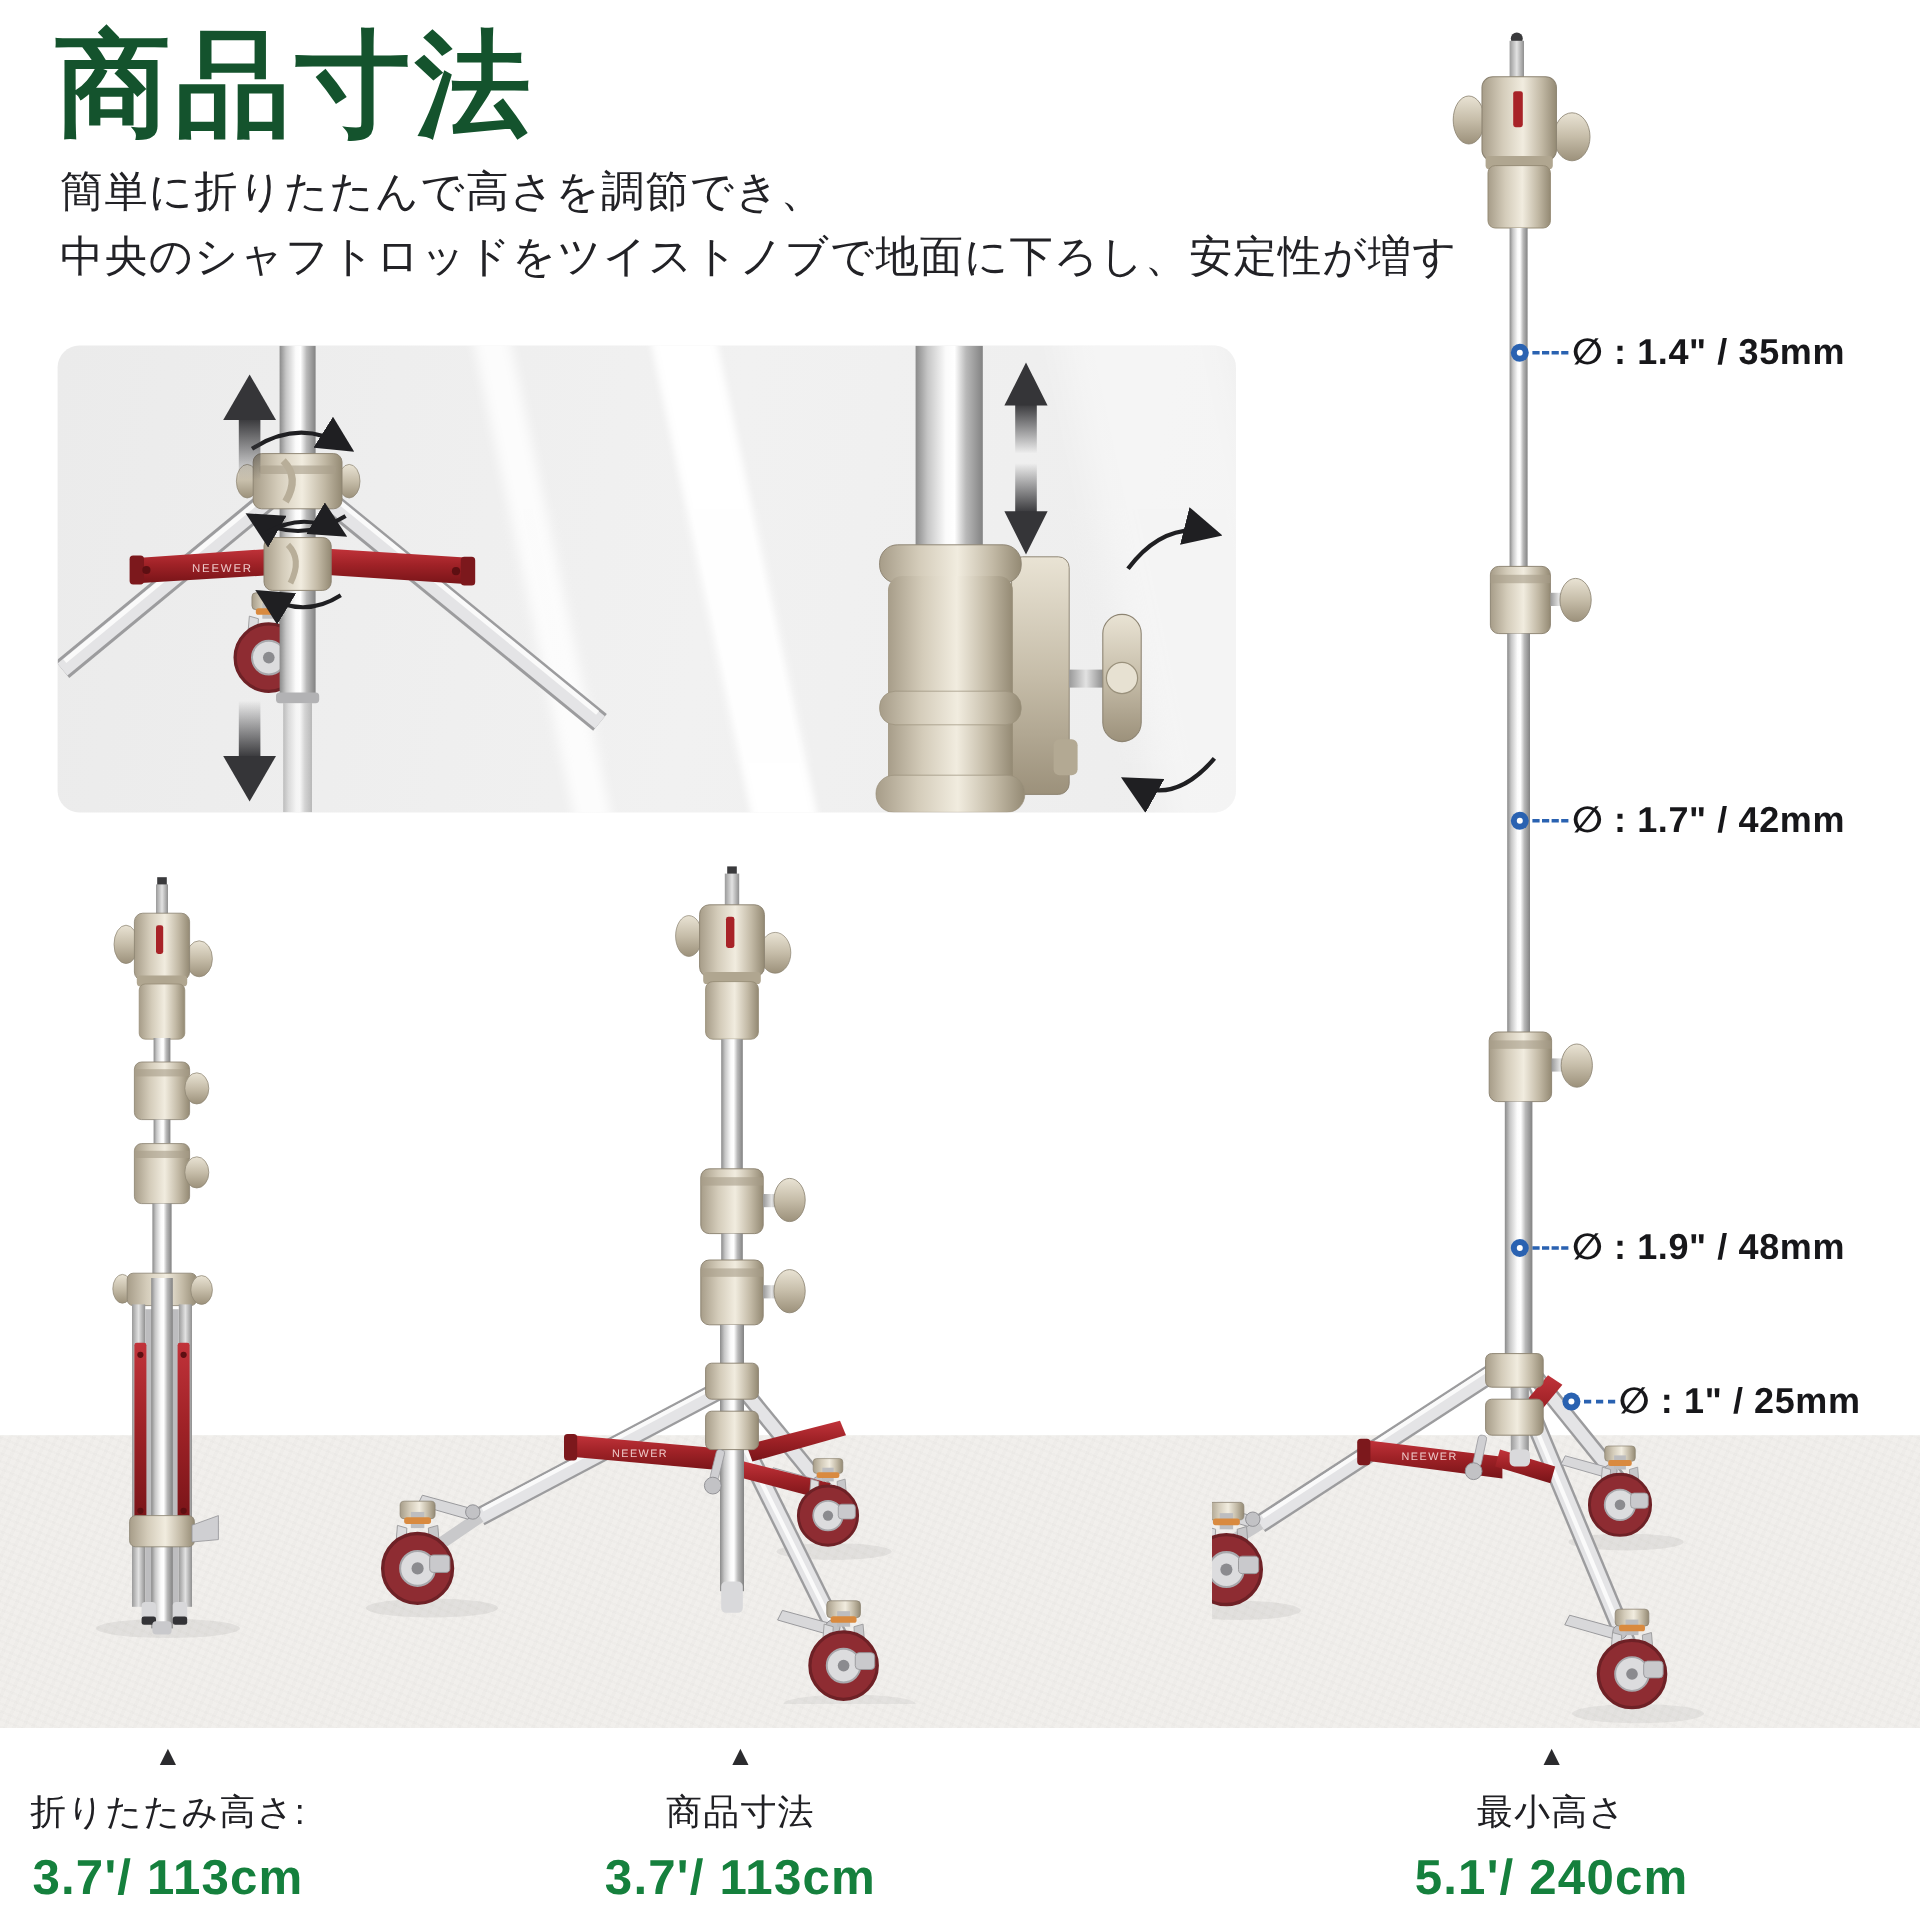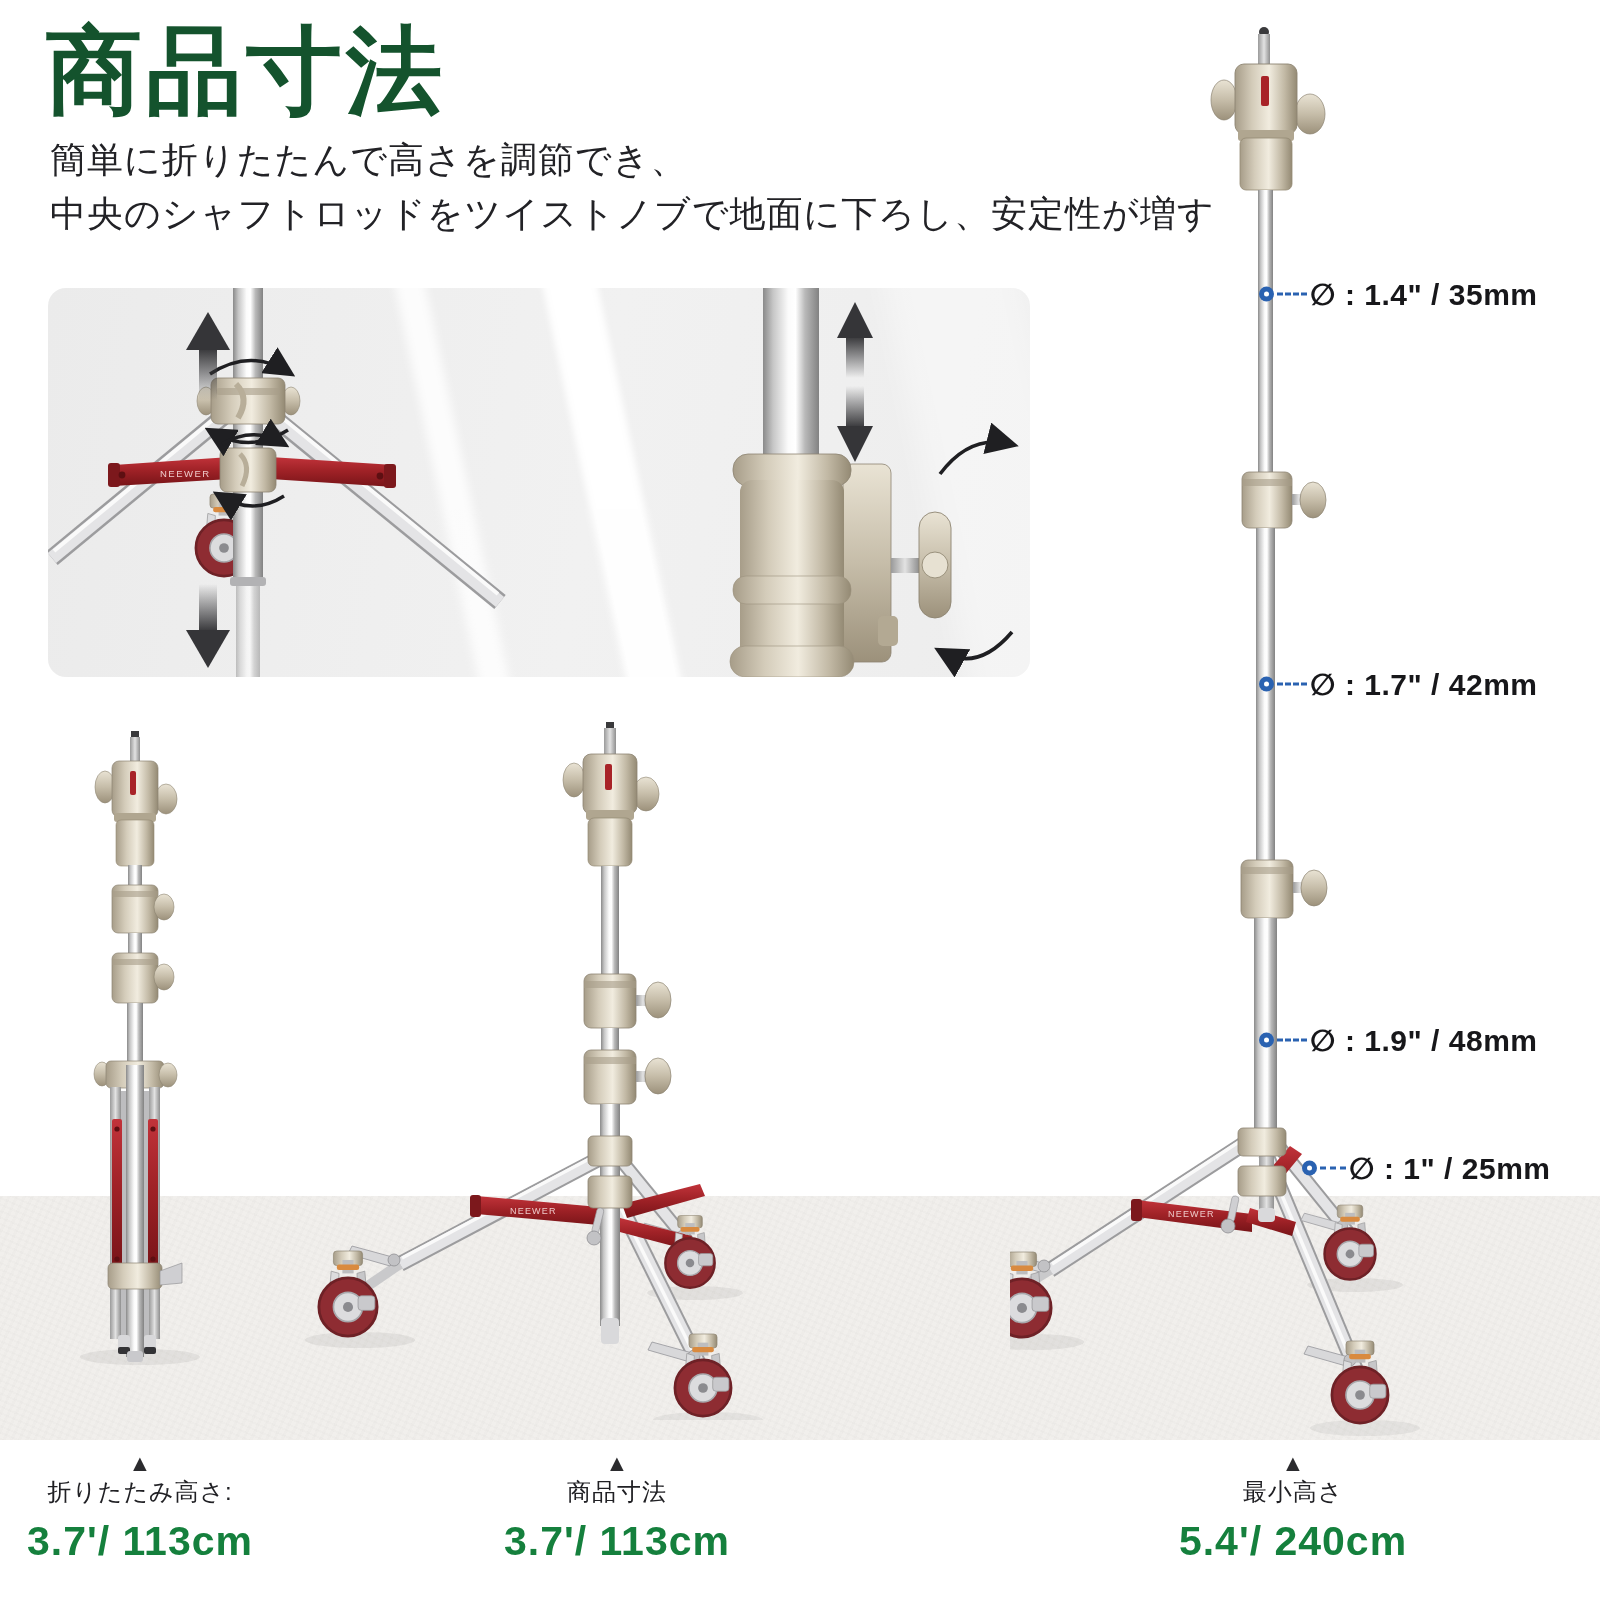--- a/index.html
+++ b/index.html
@@ -24,21 +24,21 @@
   .streak.s3{left:880px;width:140px;transform:rotate(-12deg);opacity:.4;filter:blur(14px);}
   
   .callout{display:flex;align-items:center;gap:3px;transform:translateY(-50%);z-index:5;}
   .dot{width:15px;height:15px;border-radius:50%;background:#2a62b1;position:relative;flex:0 0 auto;}
   .dot::after{content:"";position:absolute;left:5px;top:5px;width:5px;height:5px;border-radius:50%;background:#ffffff;}
   .dash{height:0;border-top:3px dashed #2a62b1;flex:0 0 auto;}
   .callout .lbl{font-size:30px;font-weight:700;color:#17171a;white-space:nowrap;letter-spacing:.5px;}
   
   .measure{width:330px;display:flex;flex-direction:column;align-items:center;z-index:5;text-align:center;}
   .measure .tri{font-size:23px;color:#2b2b2e;line-height:1;}
-  .measure .mlabel{margin-top:1px;font-size:24px;font-weight:500;color:#202024;letter-spacing:1px;white-space:nowrap;}
+  .measure .mlabel{margin-top:15px;font-size:30px;font-weight:500;color:#202024;letter-spacing:1px;white-space:nowrap;}
   .measure .mvalue{margin-top:10px;font-size:41px;font-weight:700;color:#15803d;letter-spacing:1px;white-space:nowrap;}
   svg{display:block;}
   text{font-family:"Liberation Sans","DejaVu Sans",sans-serif;}
 </style>
 </head>
 <body>
 
 <svg width="0" height="0" aria-hidden="true">
   <defs>
     <linearGradient id="gSteel" x1="0" y1="0" x2="1" y2="0">
@@ -411,14 +411,14 @@
   <span class="mvalue">3.7'/ 113cm</span>
 </div>
 <div class="abs measure" style="left:452px;top:1452px;">
   <span class="tri">▲</span>
   <span class="mlabel">商品寸法</span>
   <span class="mvalue">3.7'/ 113cm</span>
 </div>
 <div class="abs measure" style="left:1128px;top:1452px;">
   <span class="tri">▲</span>
   <span class="mlabel">最小高さ</span>
-  <span class="mvalue">5.4'/ 240cm</span>
+  <span class="mvalue">5.1'/ 240cm</span>
 </div>
 
 </body></html>

